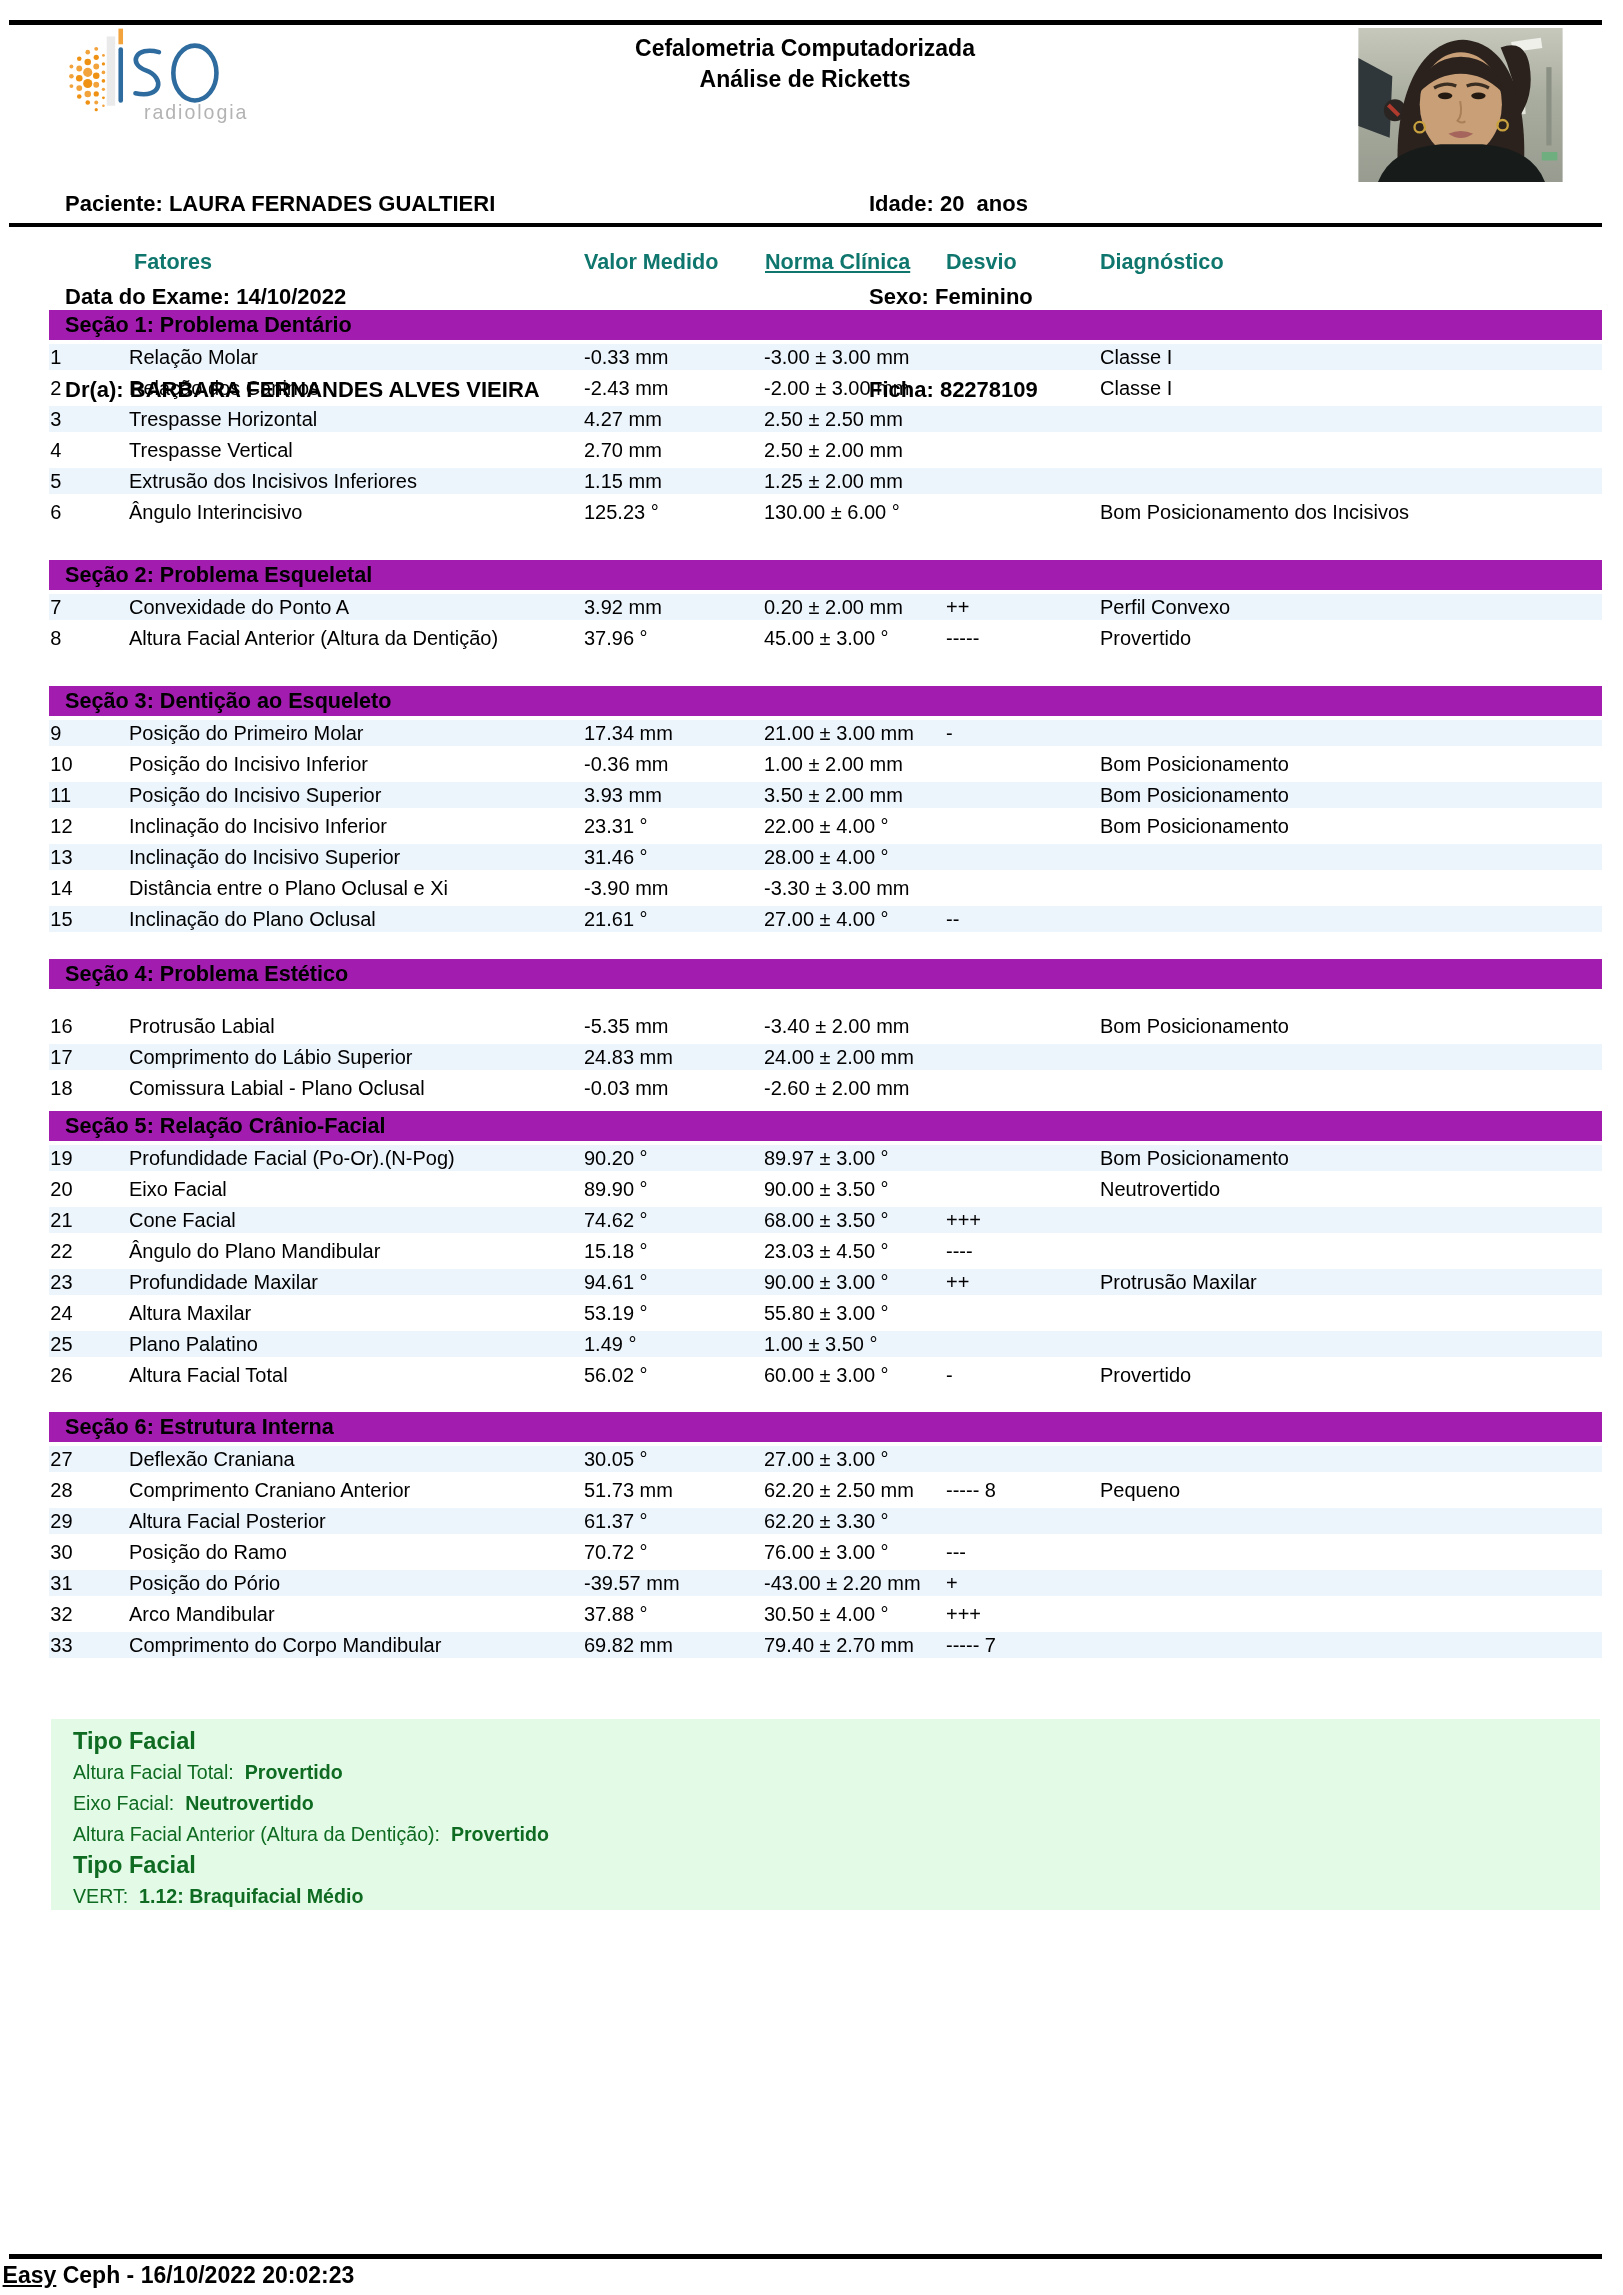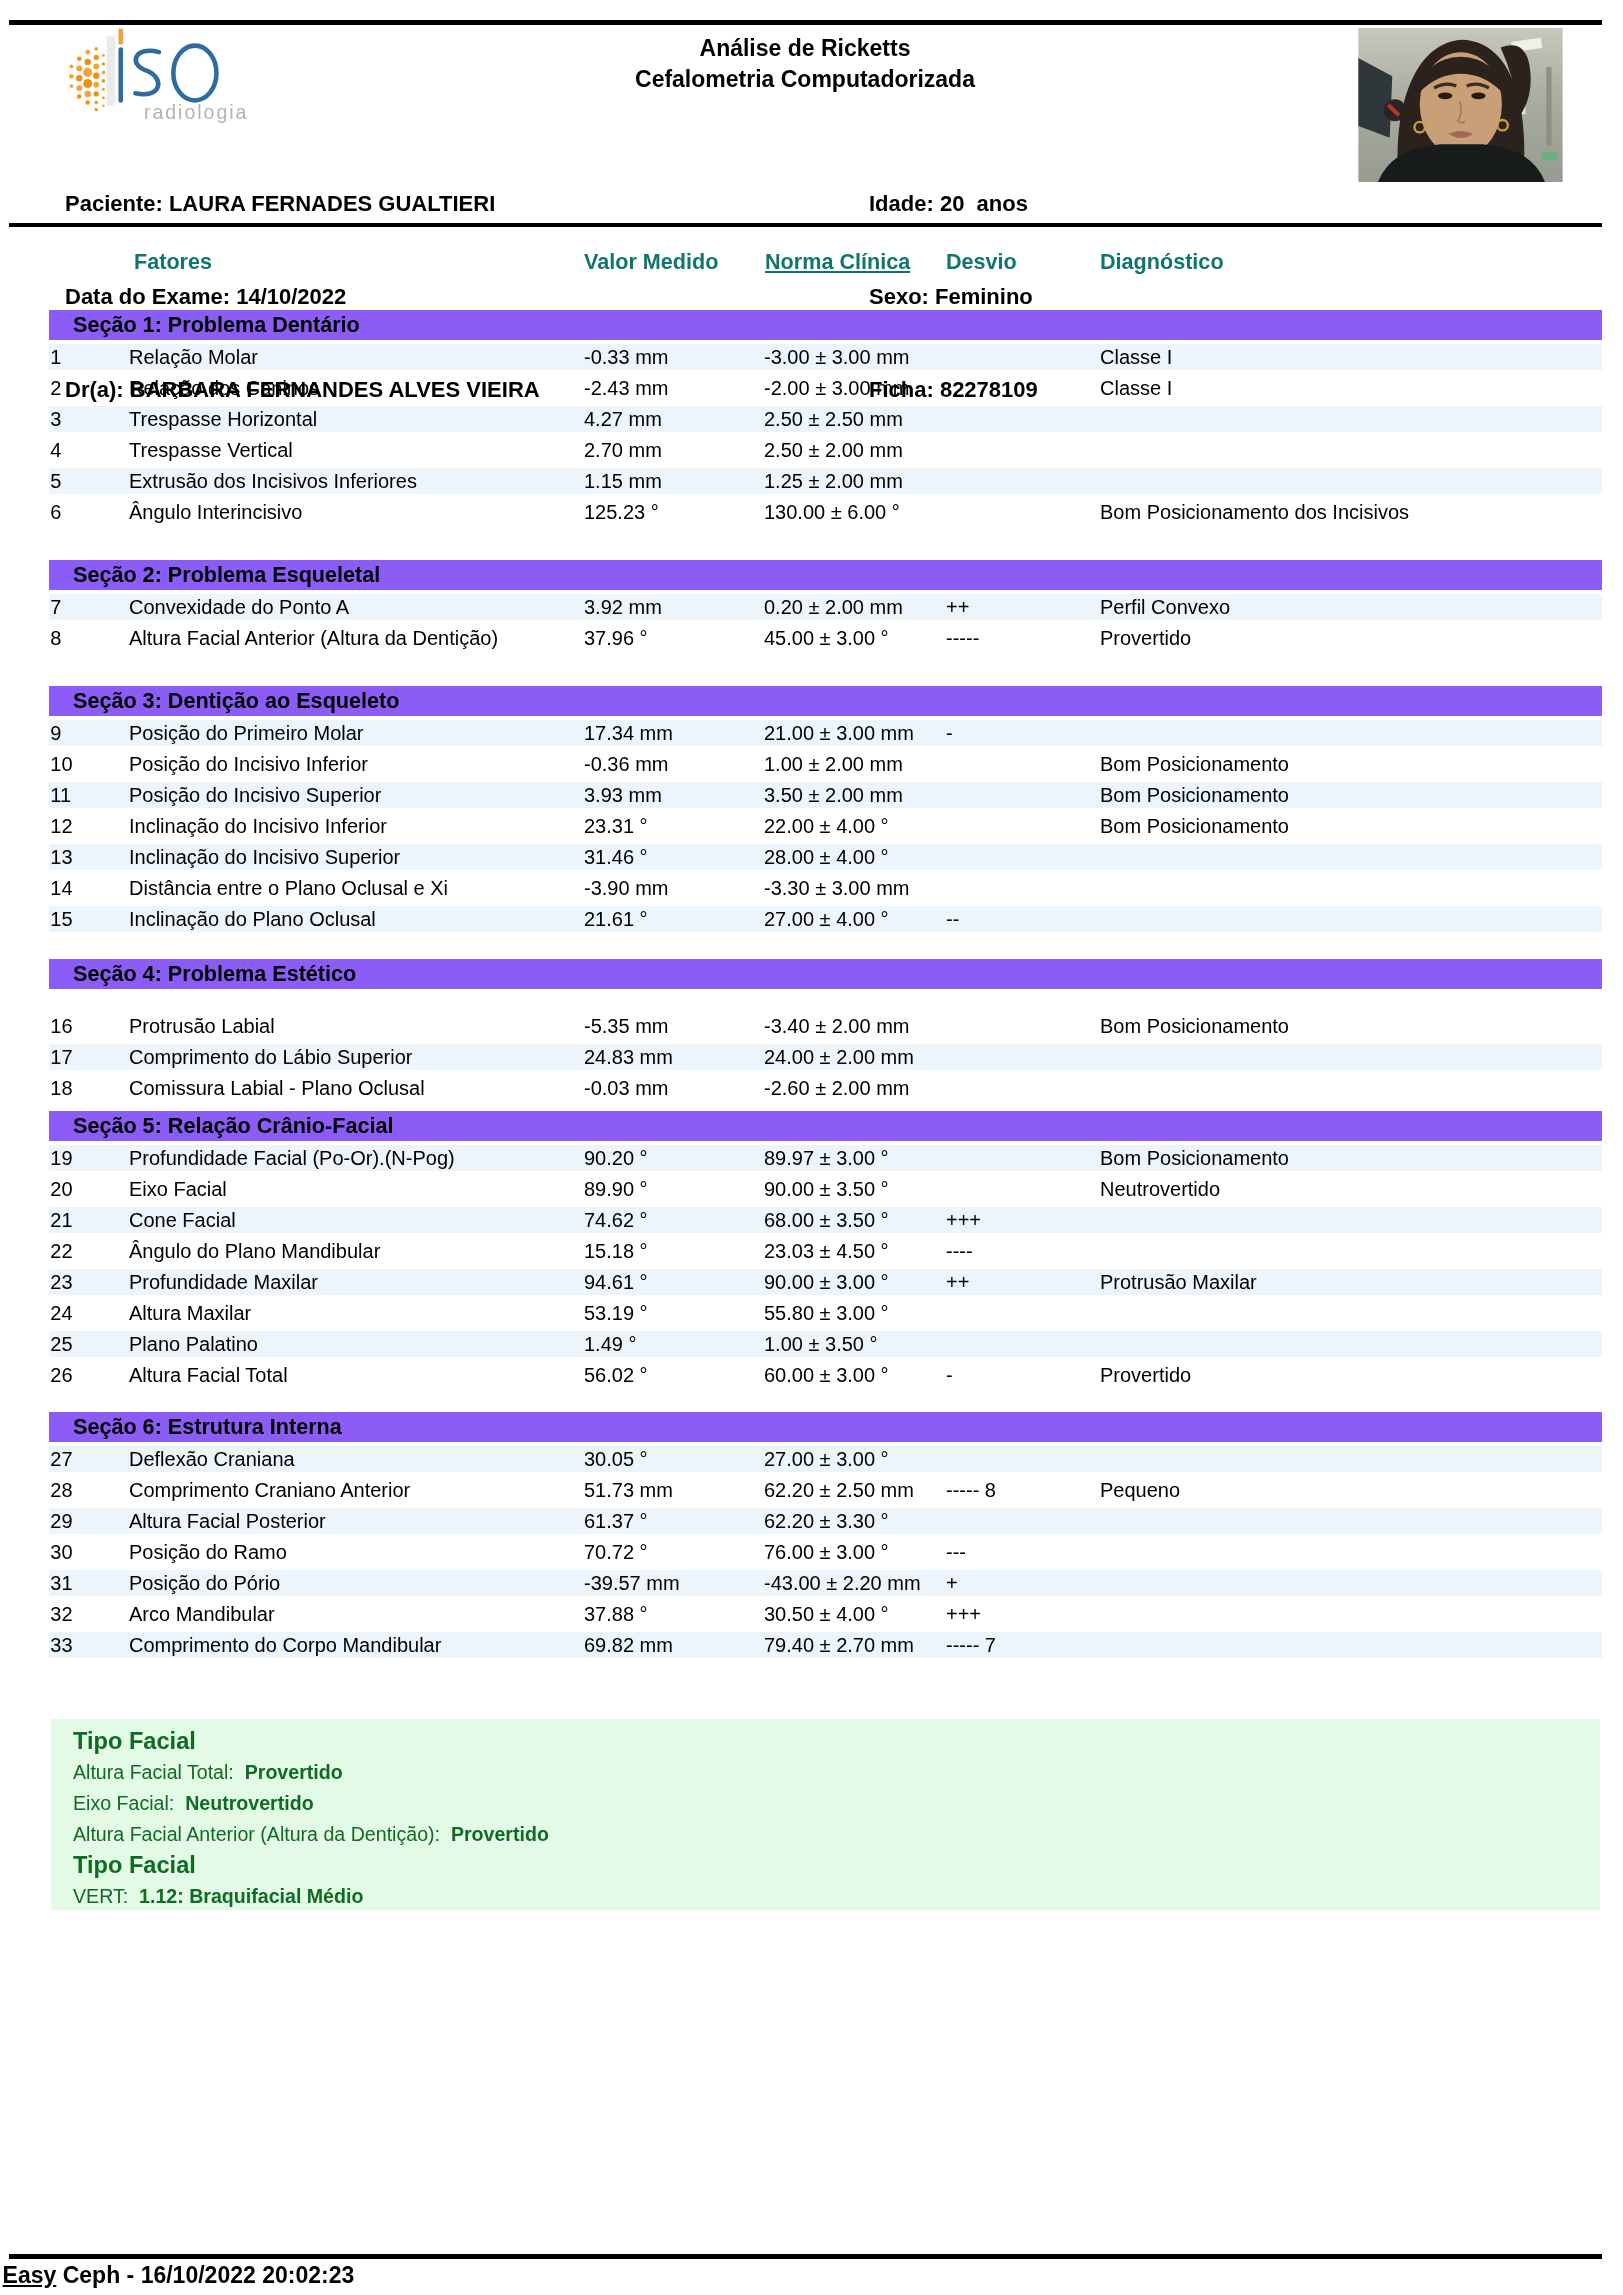--- a/index.html
+++ b/index.html
@@ -14,22 +14,22 @@
     font-size:23px;font-weight:bold;line-height:31px}
   .patient-block{left:65px;top:126px;font-size:22px;font-weight:bold;line-height:31px;white-space:pre}
   .info-block{left:869px;top:126px;font-size:22px;font-weight:bold;line-height:31px;white-space:pre}
   .photo{left:1358px;top:27.5px;width:205px;height:154px}
   
   .colhead{position:absolute;top:249px;height:26px;line-height:26px;
     font-size:21.6px;font-weight:bold;color:#0f766e;white-space:nowrap}
   .colhead.u{text-decoration:underline}
   
   #table-body{position:absolute;left:49px;top:0;width:1553px;height:1702px}
-  .sec-band{position:absolute;left:0;width:100%;height:30px;background:#8b5cf6;
-    font-size:21.6px;font-weight:bold;line-height:30px;padding-left:24px;box-sizing:border-box;white-space:nowrap}
+  .sec-band{position:absolute;left:0;width:100%;height:30px;background:#a21caf;
+    font-size:21.6px;font-weight:bold;line-height:30px;padding-left:16px;box-sizing:border-box;white-space:nowrap}
   .sec-rows{position:absolute;left:0;width:100%}
   .t-row{position:relative;width:100%;height:31px}
   .t-stripe{position:absolute;left:0;top:0;width:100%;height:26px;line-height:26px;font-size:20px;white-space:nowrap}
   .t-stripe.odd{background:#ecf4fc}
   .cell{position:absolute;top:0;height:26px;line-height:26px;white-space:nowrap}
   .c-num{left:1.3px}
   .c-fator{left:80px}
   .c-valor{left:535px}
   .c-norma{left:715px}
   .c-desvio{left:897px}
@@ -91,22 +91,22 @@
     <g stroke="#2e6b9e" stroke-width="7" fill="none" stroke-linecap="round">
       <line x1="89.5" y1="36" x2="89.5" y2="114"></line>
       <path d="M 148,40 C 112,30 100,58 128,68 C 158,79 152,112 112,103"></path>
       <ellipse cx="203" cy="72" rx="33" ry="42"></ellipse>
     </g>
     <text x="125" y="142" font-size="30" letter-spacing="3" fill="#b3b3b3" font-family="Liberation Sans, sans-serif">radiologia</text>
   </svg>
 </div>
 
 <div class="abs title-block">
+  <div>Cefalometria Computadorizada</div>
   <div>Análise de Ricketts</div>
-  <div>Cefalometria Computadorizada</div>
 </div>
 
 <div class="abs patient-block">
   <div>Paciente: LAURA FERNADES GUALTIERI</div>
   <div>Data do Exame: 14/10/2022</div>
   <div>Dr(a): BARBARA FERNANDES ALVES VIEIRA</div>
 </div>
 
 <div class="abs info-block">
   <div>Idade: 20  anos</div>

